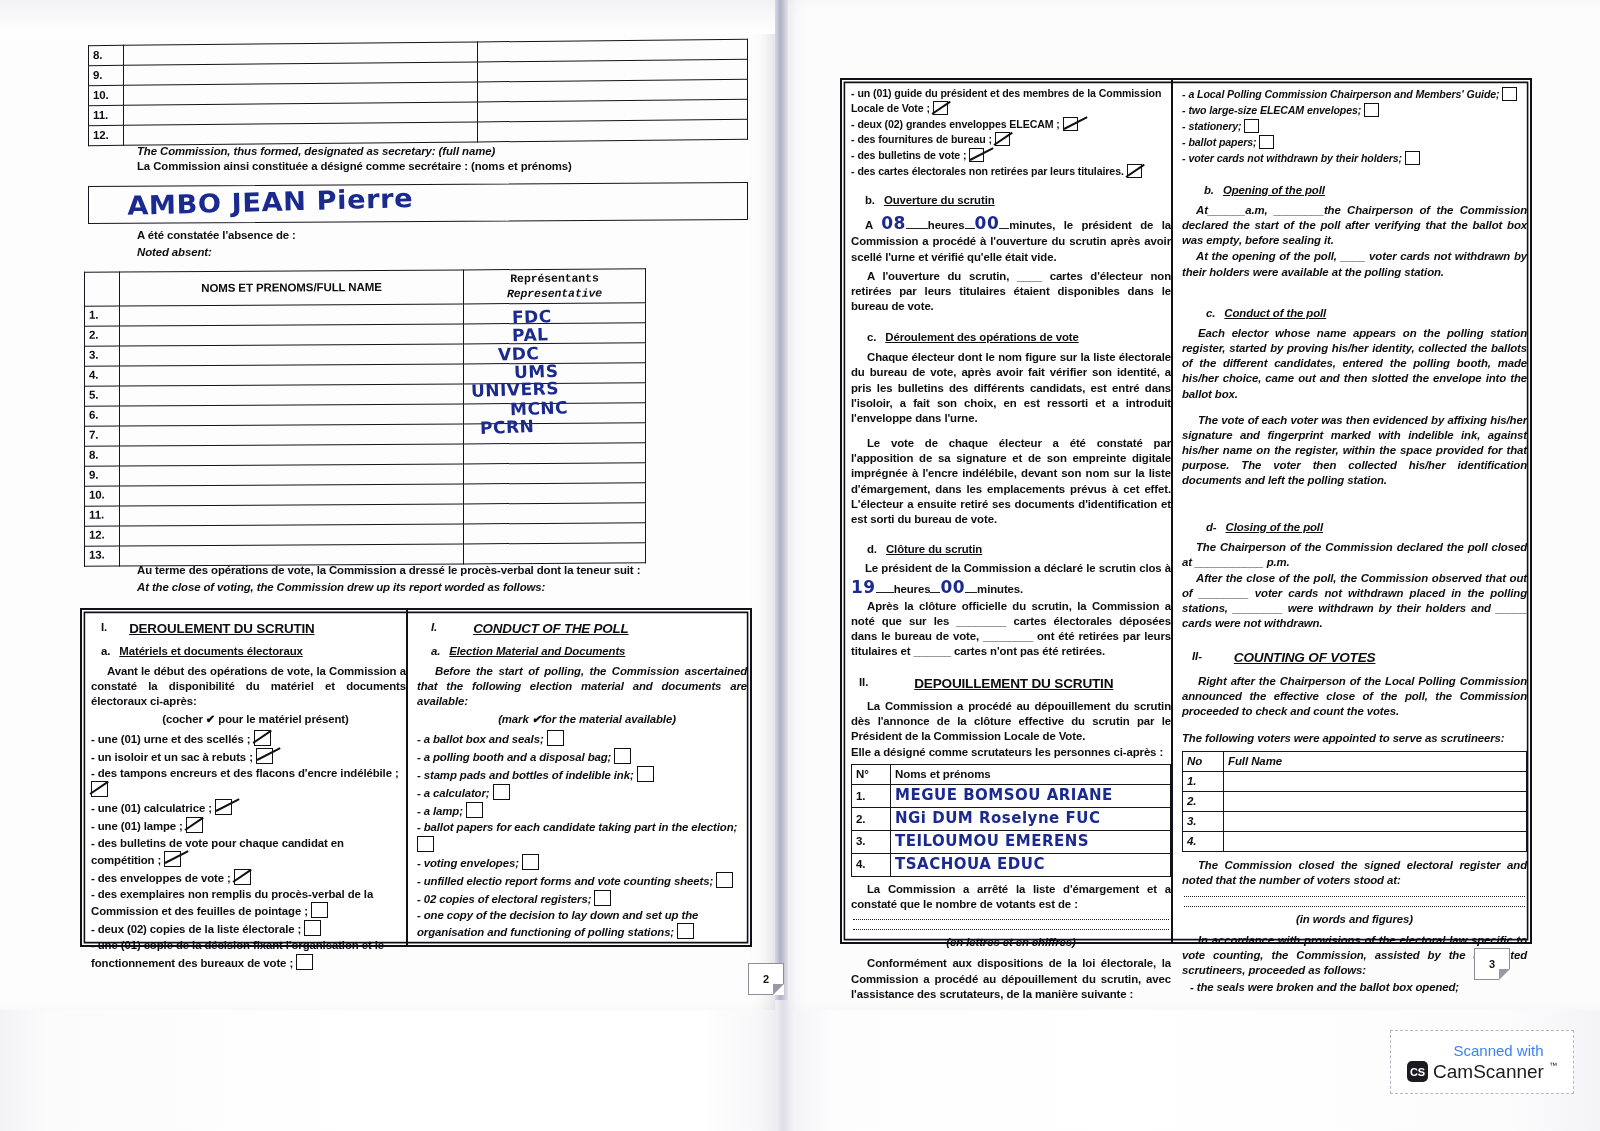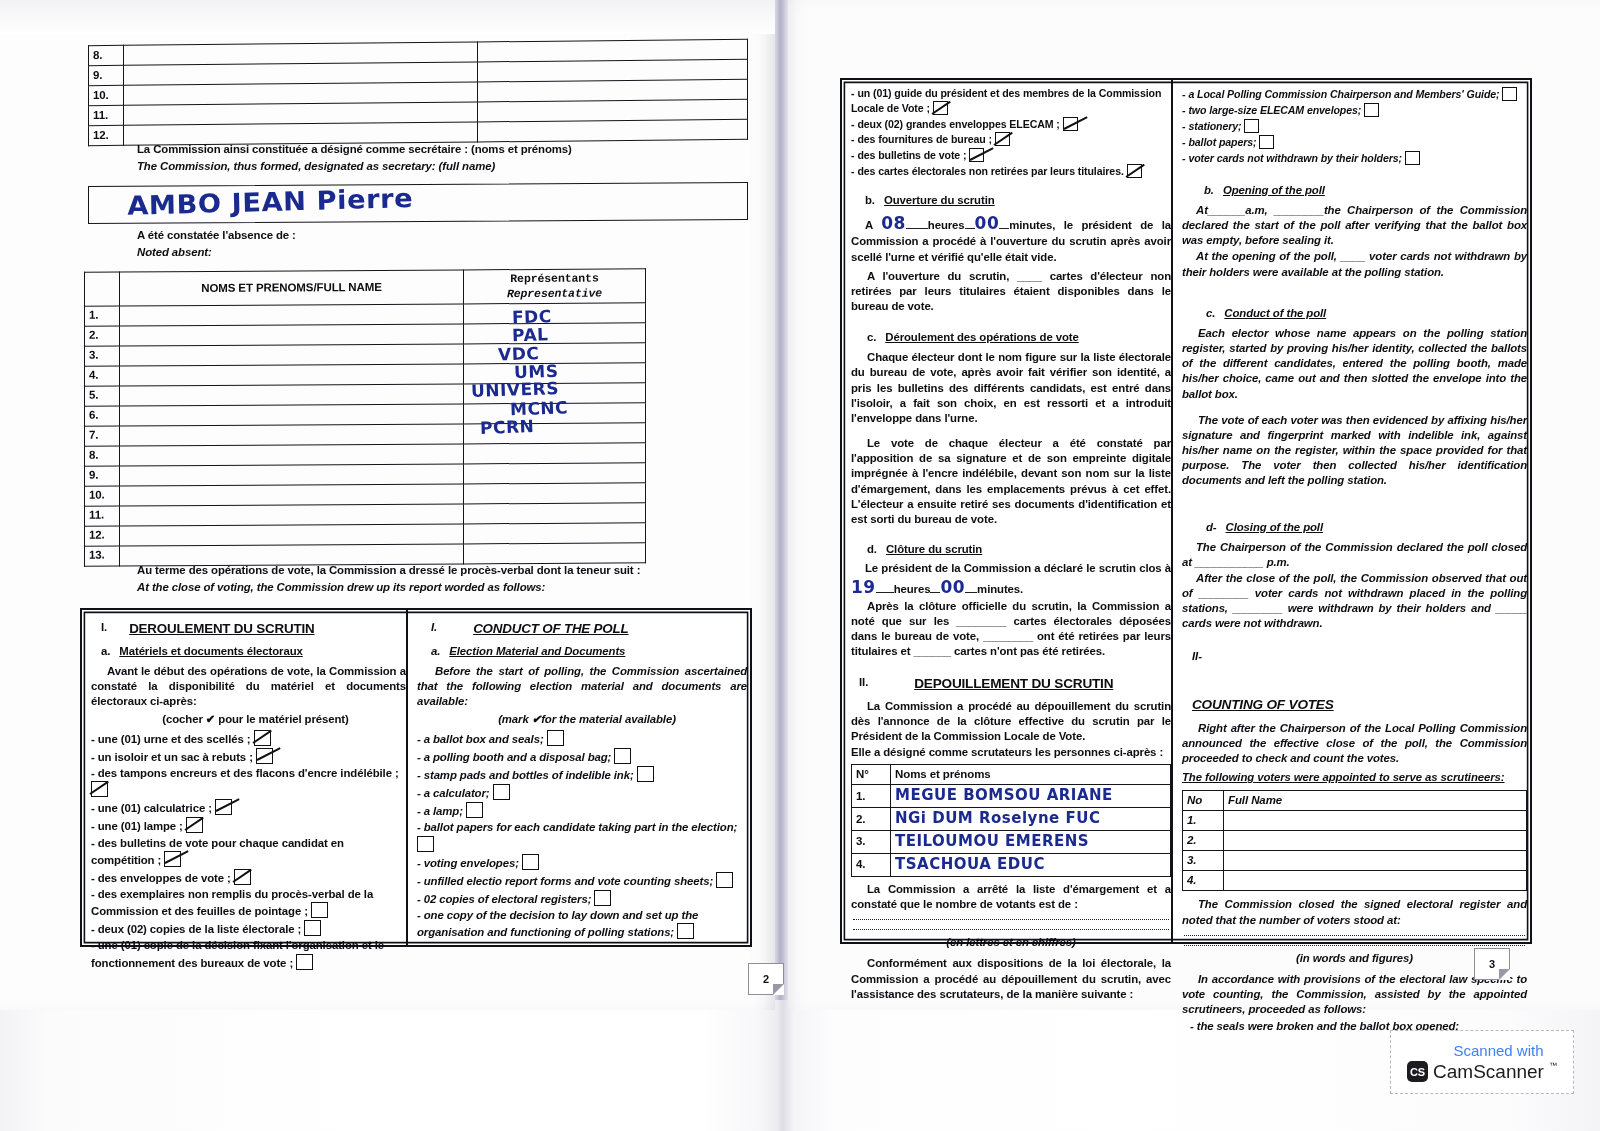--- a/index.html
+++ b/index.html
@@ -169,22 +169,22 @@
         <tr>
           <td class="numcol">12.</td>
           <td></td>
           <td></td>
         </tr>
       </tbody>
     </table>
   </div>
 
   <div style="position:absolute;left:137px;top:142px;width:610px;">
+    <div class="b i" style="margin-top:2px;">The Commission, thus formed, designated as secretary: (full name)</div>
     <div class="b">La Commission ainsi constituée a désigné comme secrétaire : (noms et prénoms)</div>
-    <div class="b i" style="margin-top:2px;">The Commission, thus formed, designated as secretary: (full name)</div>
   </div>
 
   <div class="warp2" style="position:absolute;left:88px;top:184px;width:658px;height:36px;border:1.9px solid #15151c;overflow:hidden;">
     <span class="hand hw-name" style="position:absolute;left:45px;top:-1px;">AMBO  JEAN  Pierre</span>
   </div>
 
   <div style="position:absolute;left:137px;top:228px;">
     <div class="b">A été constatée l'absence de :</div>
     <div class="b i" style="margin-top:2px;">Noted absent:</div>
   </div>
@@ -454,26 +454,26 @@
         <div class="b just" style="text-indent:16px;margin-bottom:11px;">Each elector whose name appears on the polling station register, started by proving his/her identity, collected the ballots of the different candidates, entered the polling booth, made his/her choice, came out and then slotted the envelope into the ballot box.</div>
         <div class="b just" style="text-indent:16px;">The vote of each voter was then evidenced by affixing his/her signature and fingerprint marked with indelible ink, against his/her name on the register, within the space provided for that purpose. The voter then collected his/her identification documents and left the polling station.</div>
 
         <div style="display:flex;gap:9px;margin:31px 0 5px 24px;">
           <span class="b">d-</span>
           <span class="b u">Closing of the poll</span>
         </div>
         <div class="b just" style="text-indent:14px;">The Chairperson of the Commission declared the poll closed at ___________ p.m.</div>
         <div class="b just" style="text-indent:14px;margin-top:1px;">After the close of the poll, the Commission observed that out of ________ voter cards not withdrawn placed in the polling stations, ________ were withdrawn by their holders and _____ cards were not withdrawn.</div>
 
-        <div style="display:flex;gap:32px;margin:17px 0 7px 10px;flex-direction:column;">
+        <div style="display:flex;gap:32px;margin:17px 0 7px 10px;">
           <span class="b">II-</span>
           <span class="b u" style="font-size:13.6px;letter-spacing:-.2px;">COUNTING OF VOTES</span>
         </div>
         <div class="b just" style="text-indent:16px;">Right after the Chairperson of the Local Polling Commission announced the effective close of the poll, the Commission proceeded to check and count the votes.</div>
-        <div class="b" style="margin-top:4px;text-decoration:underline;">The following voters were appointed to serve as scrutineers:</div>
+        <div class="b" style="margin-top:12px;">The following voters were appointed to serve as scrutineers:</div>
 
         <div style="margin-top:5px;">
           <table class="tbl">
             <thead>
               <tr>
                 <th style="width:32px;text-align:left;">No</th>
                 <th style="text-align:left;">Full Name</th>
               </tr>
             </thead>
             <tbody id="scrEn">

